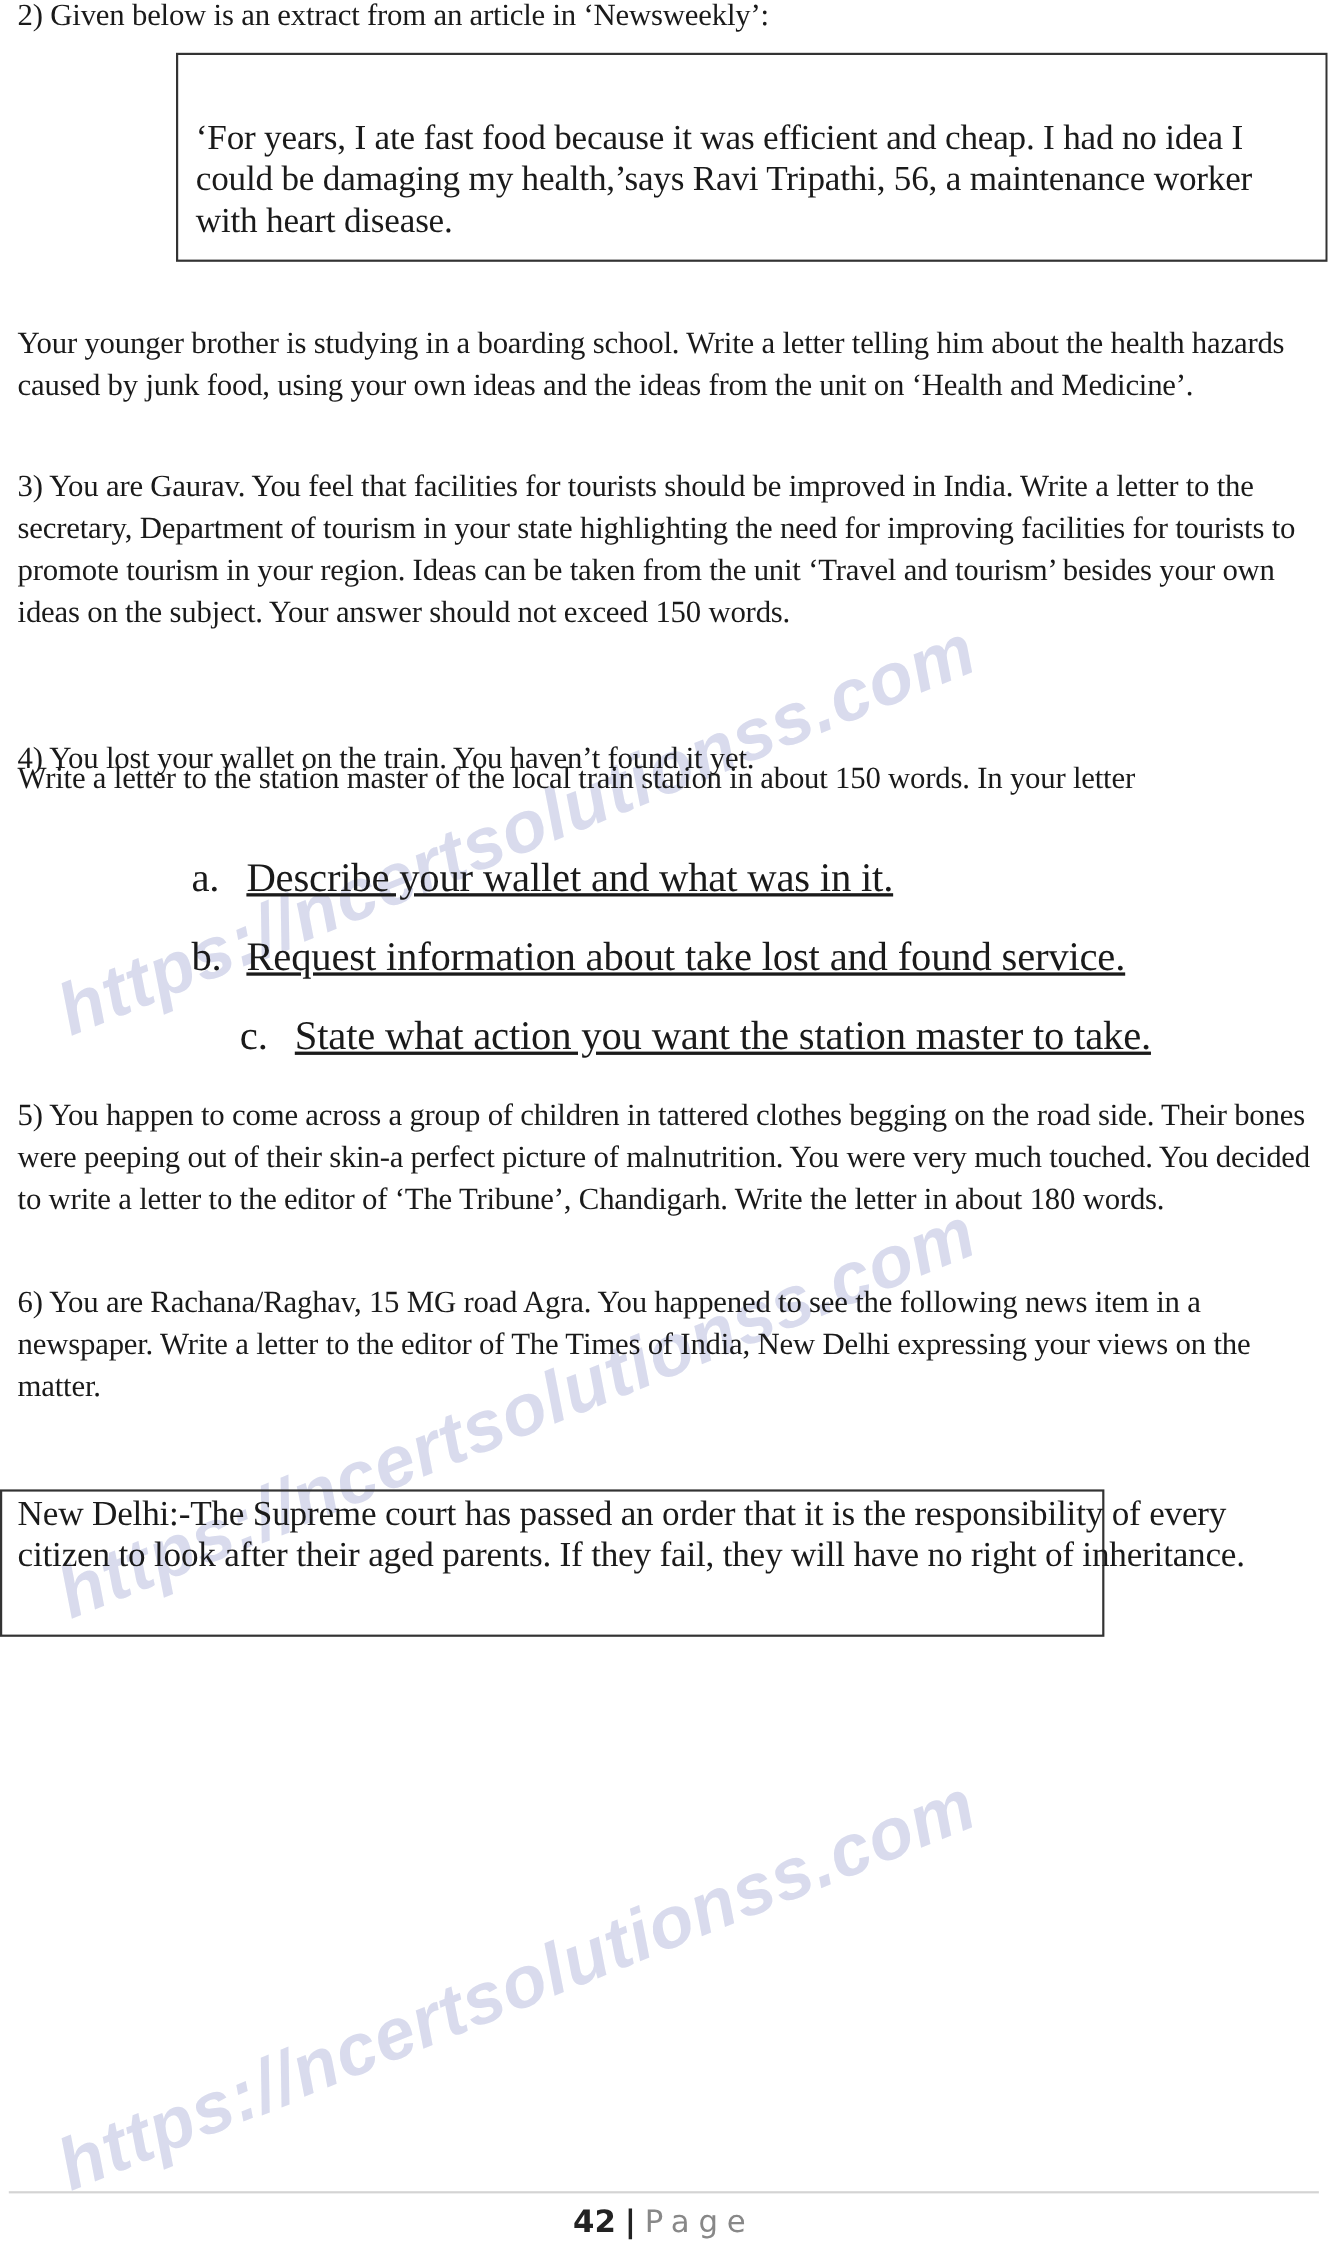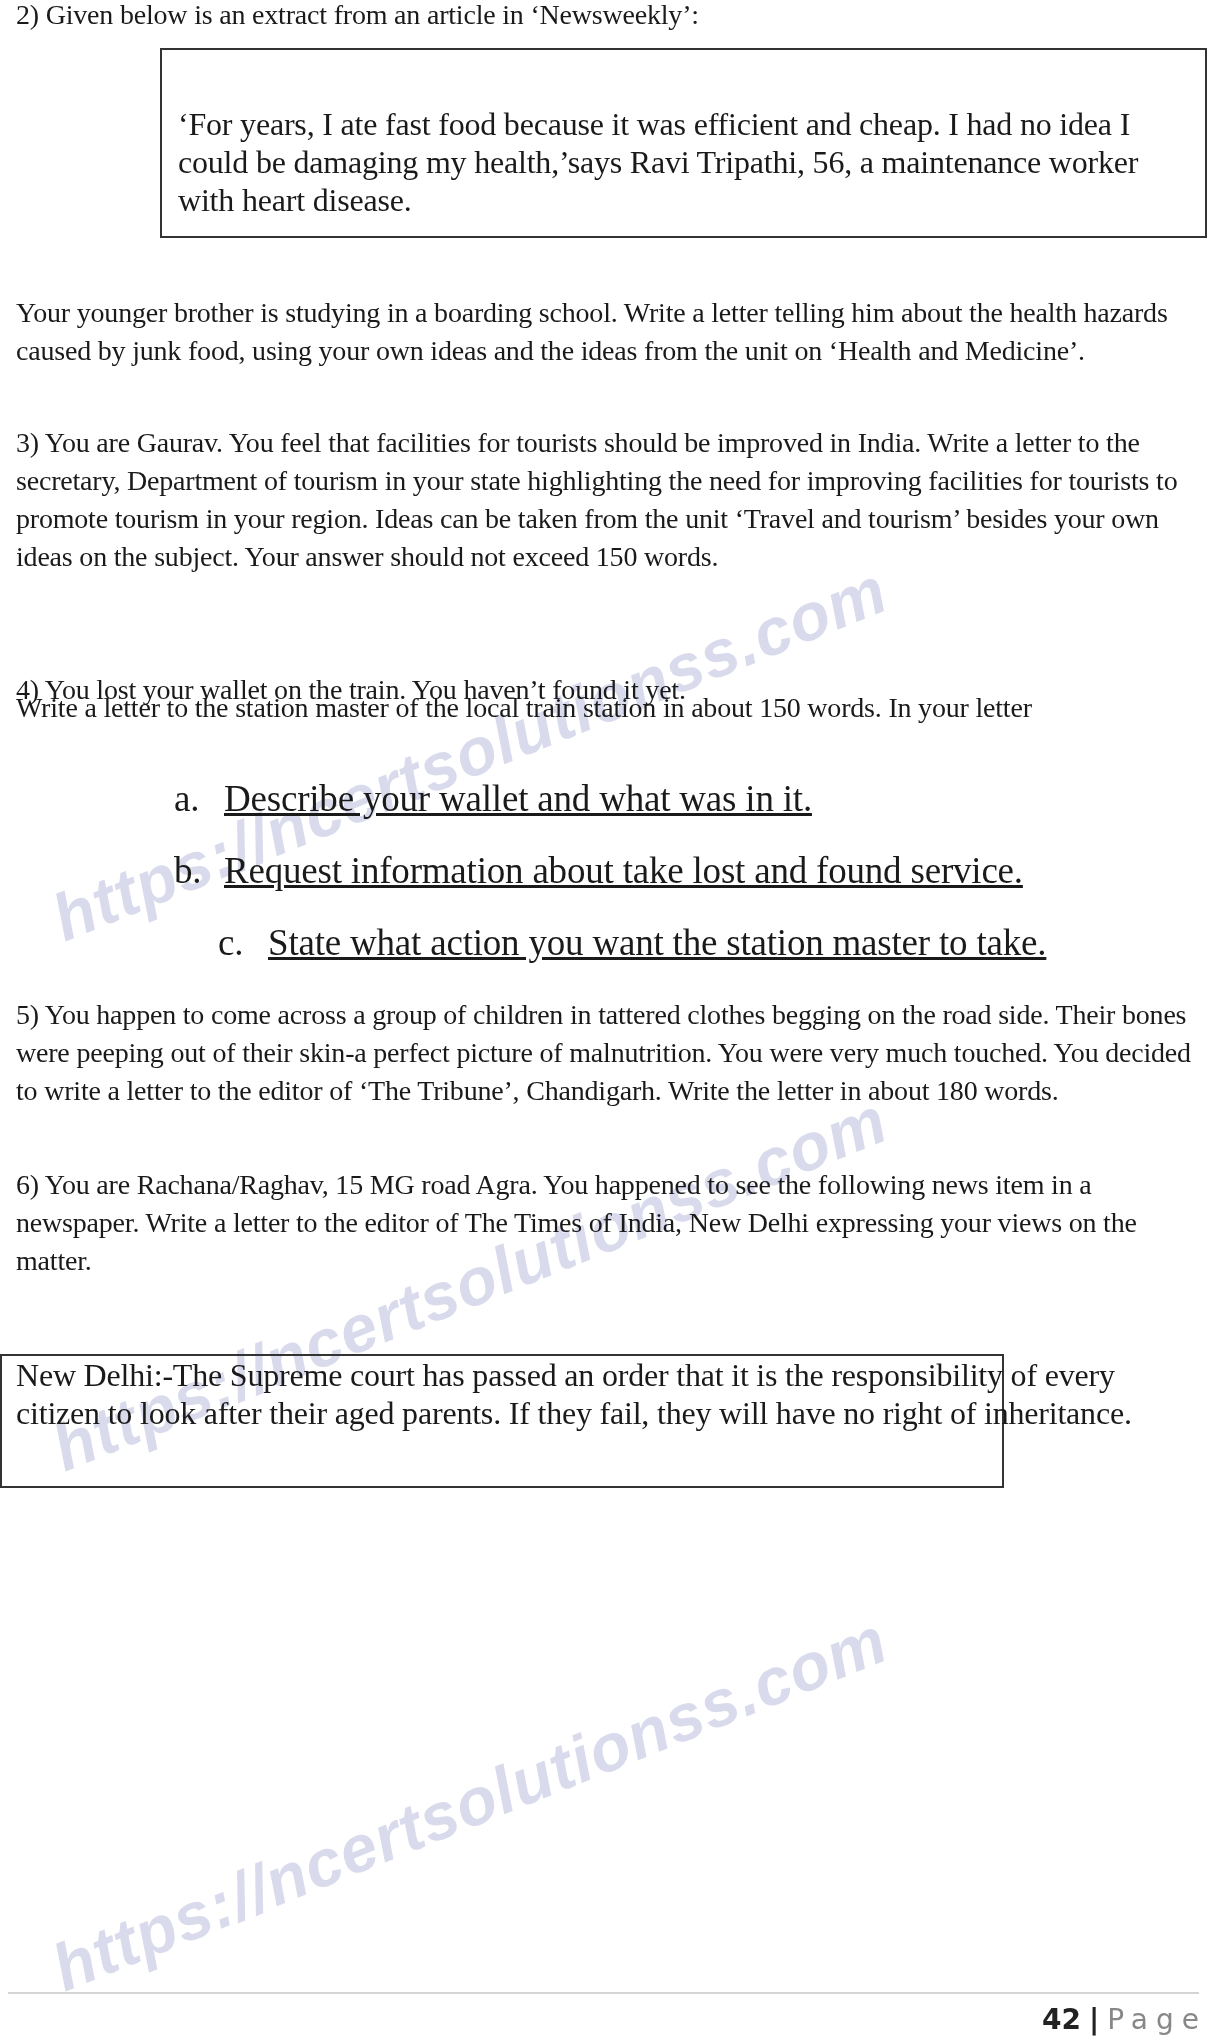--- a/index.html
+++ b/index.html
@@ -31,21 +31,21 @@
       font-weight: bold; font-style: italic; font-size: 66px; color: #c9cde6;
       opacity: 0.7; transform-origin: left bottom; transform: rotate(-22deg);
       white-space: nowrap; pointer-events: none; z-index: 0;
       letter-spacing: 1px;
     }
     .content { position: relative; z-index: 1; }
     .footer-rule {
       position: absolute; left: 8px; right: 8px; top: 1992px; height: 2px; background: #d4d4d4;
     }
     .footer {
-      position: absolute; top: 2000px; left: 0; width: 1207px; text-align: right;
+      position: absolute; top: 2000px; left: 0; width: 1207px; text-align: center;
       font-family: "DejaVu Sans", sans-serif; font-size: 28px; line-height: 40px;
     }
     .footer .num { font-weight: bold; color: #222; }
     .footer .bar { font-weight: bold; color: #222; margin: 0 8px; }
     .footer .lbl { color: #888; letter-spacing: 8px; }
   </style>
 </head>
 <body>
 
 <div class="page">

